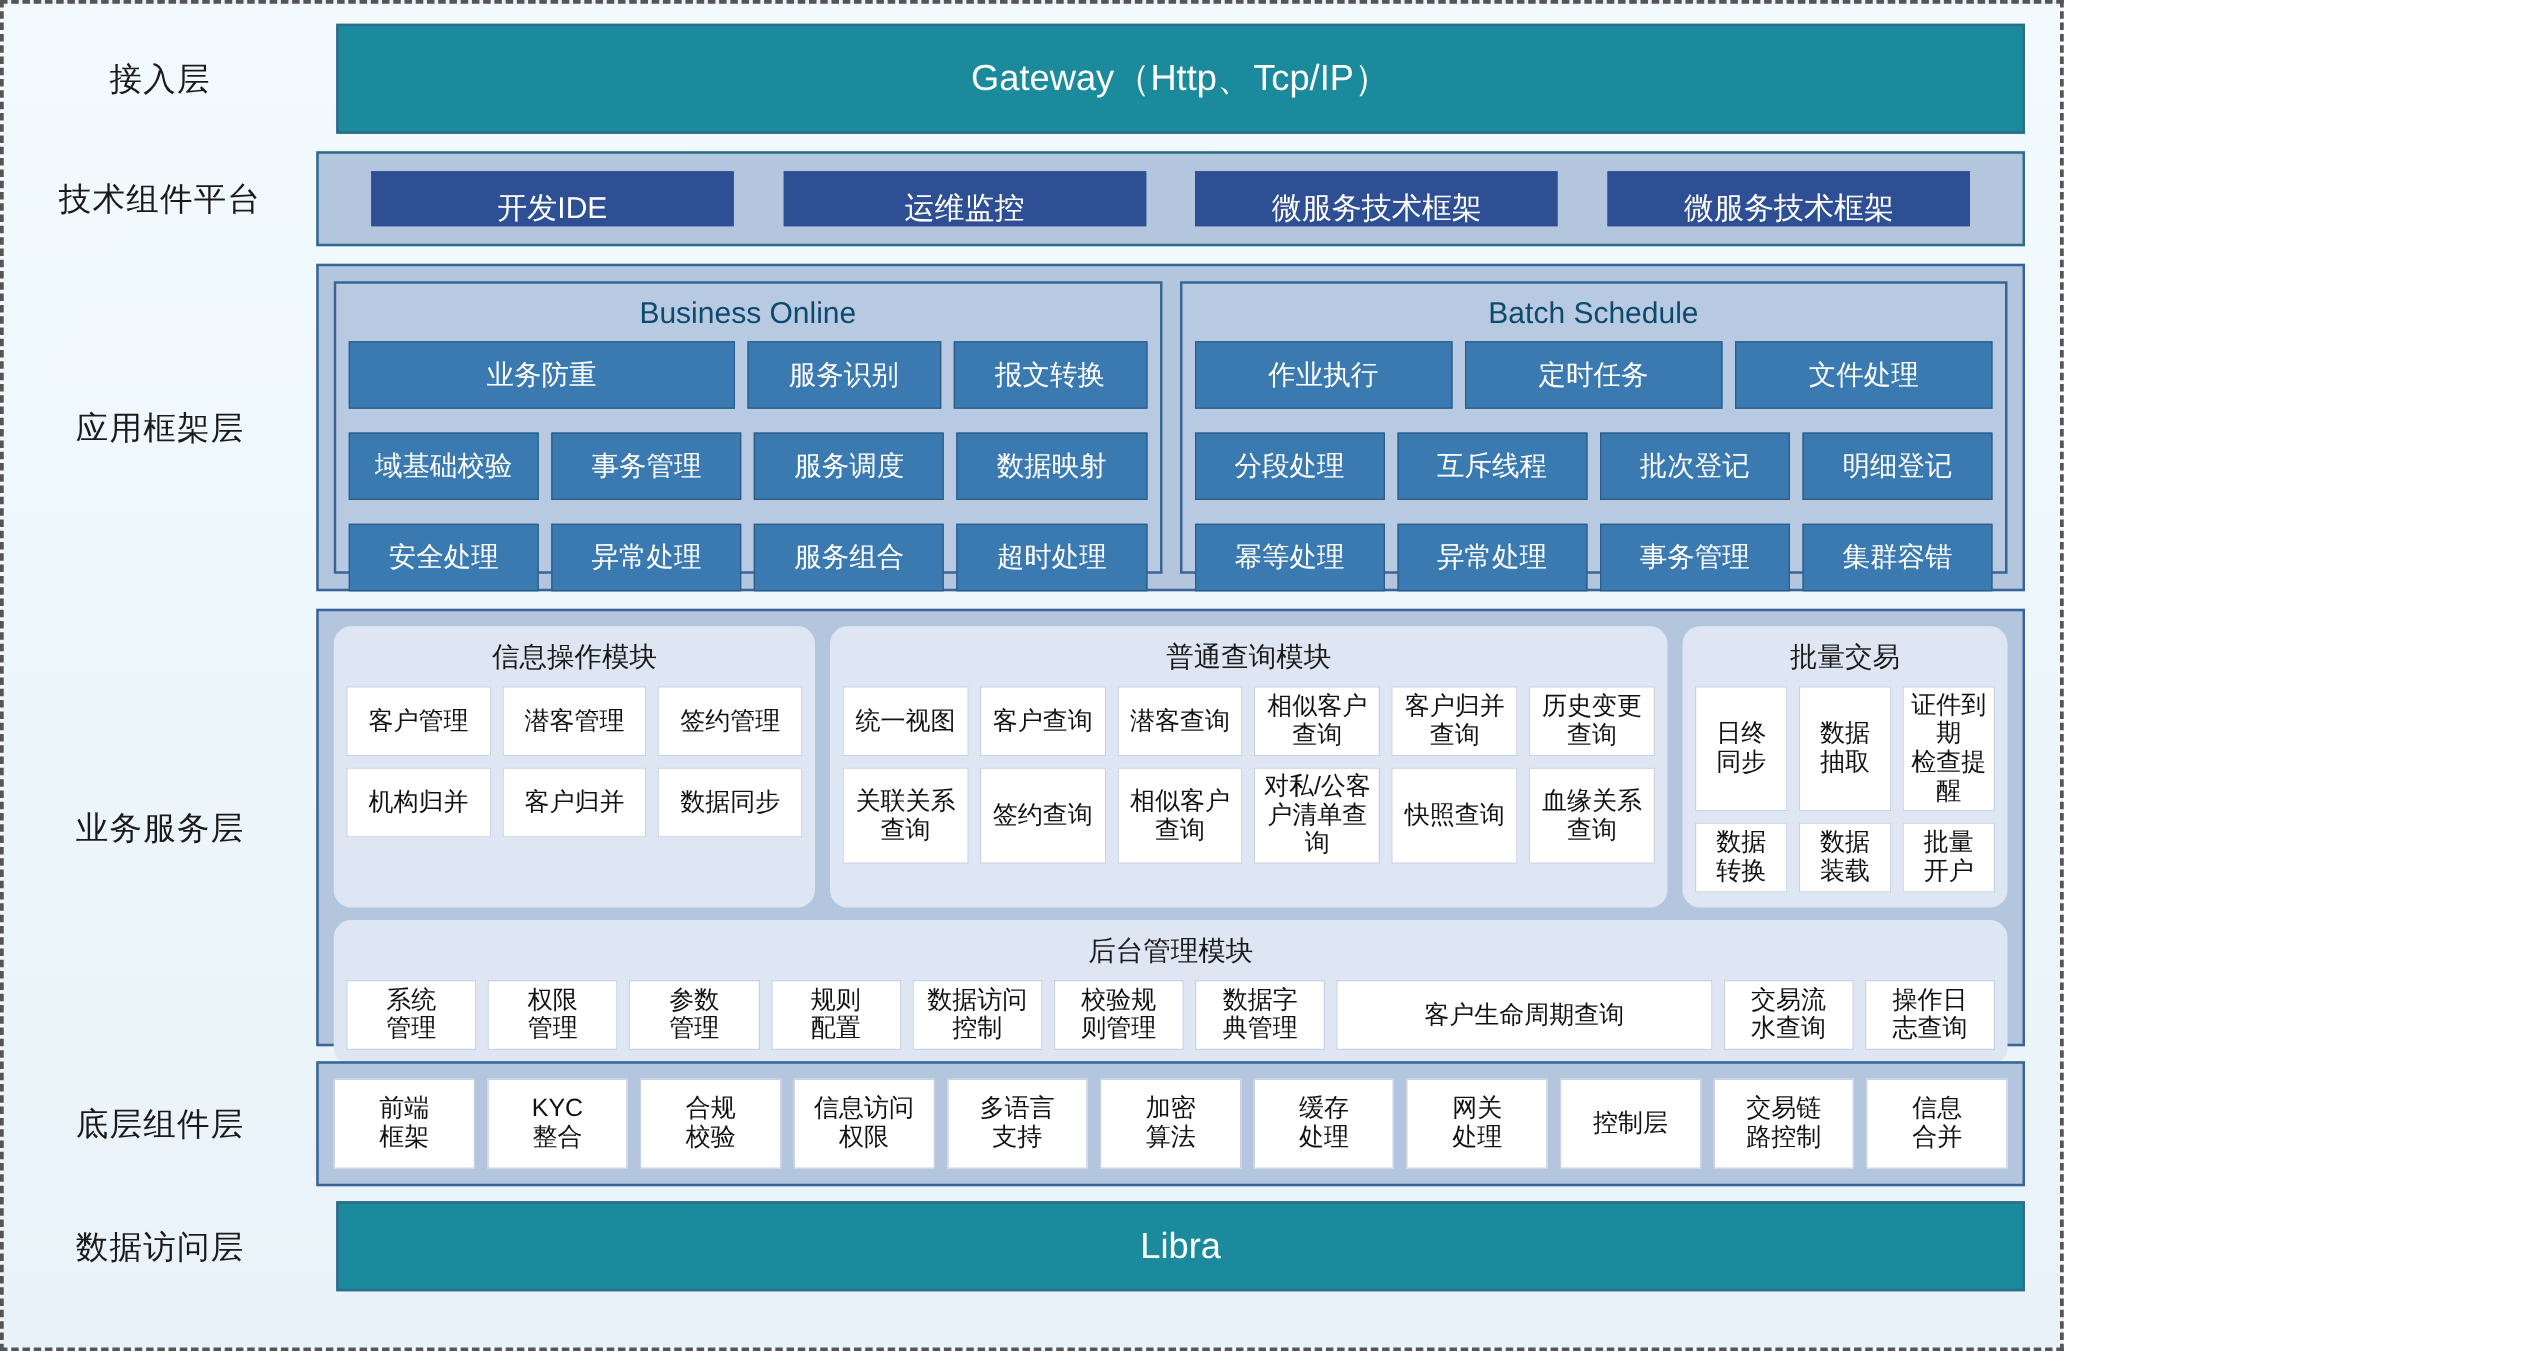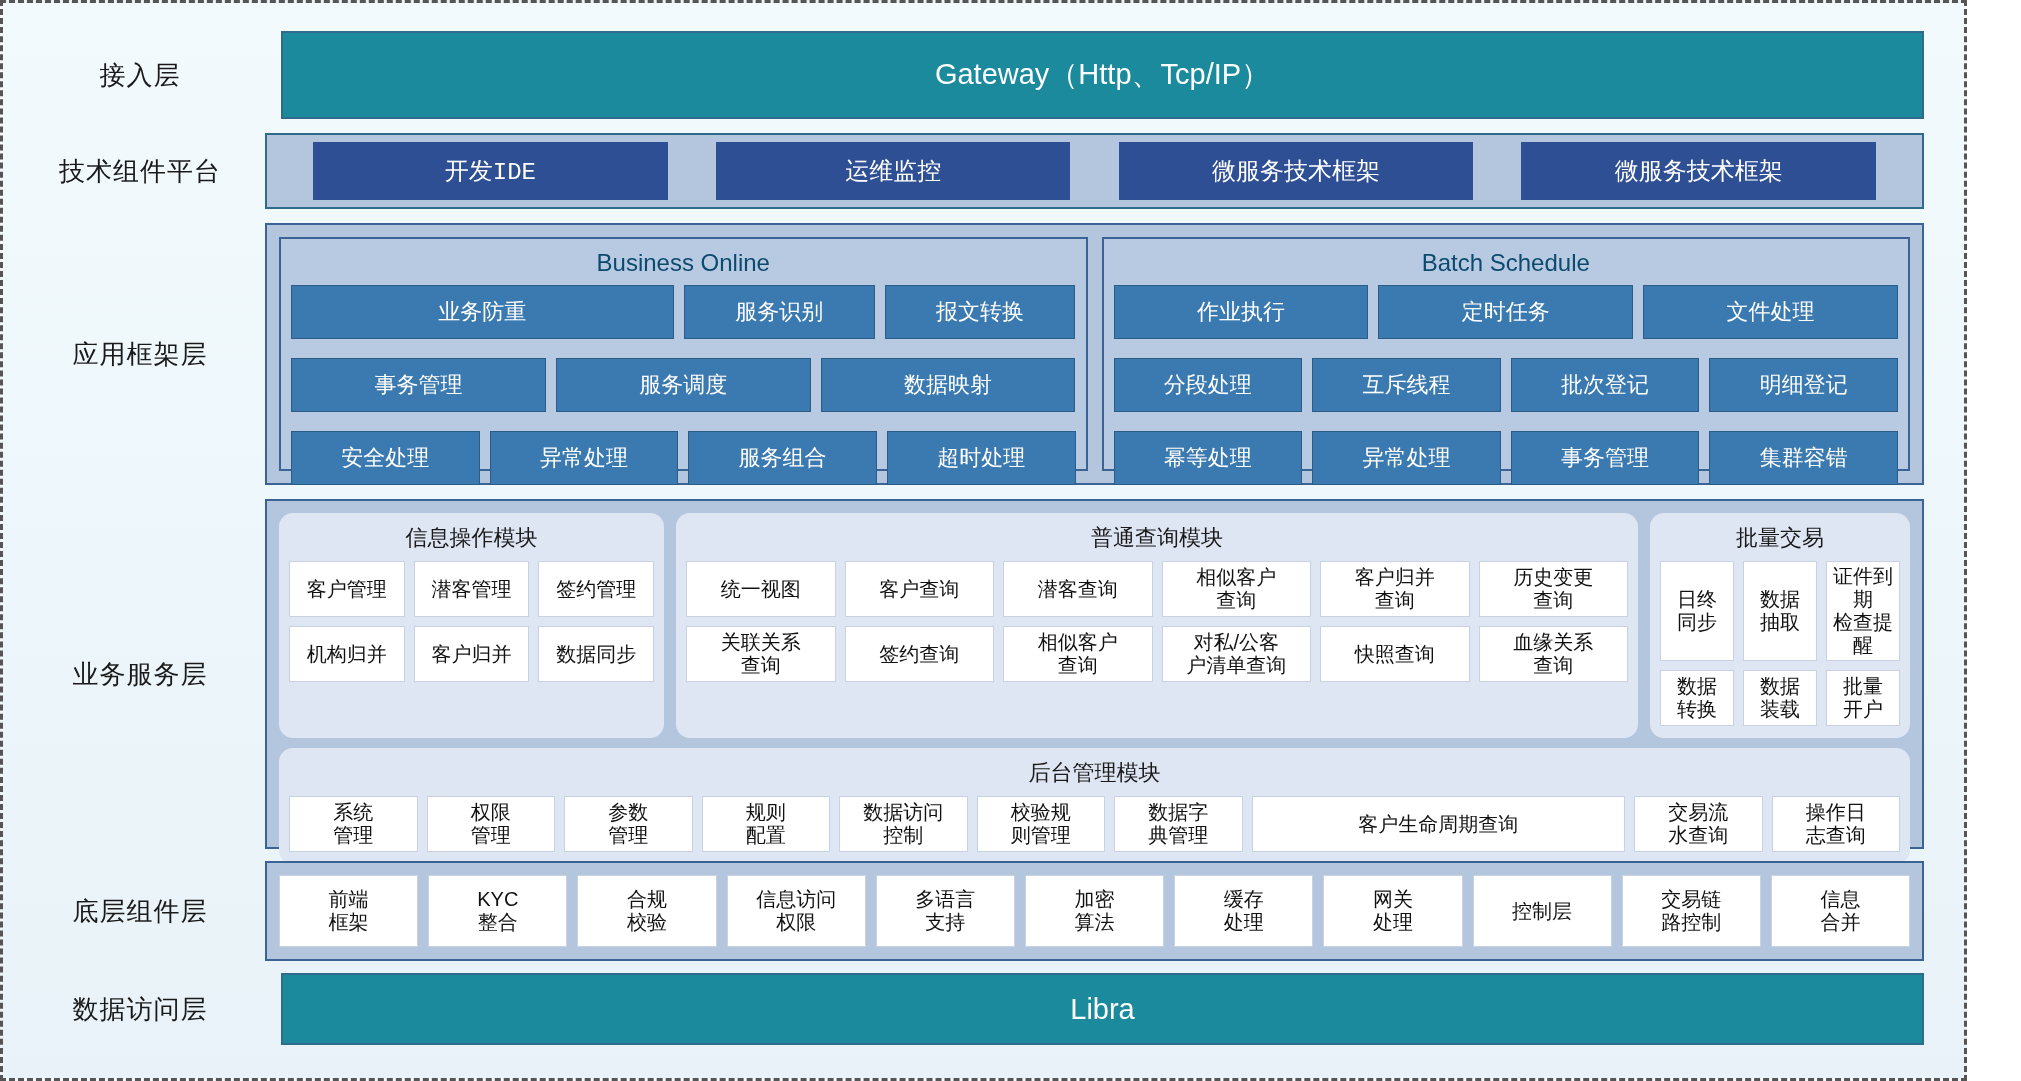--- a/index.html
+++ b/index.html
@@ -5,24 +5,24 @@
   * { box-sizing: border-box; }
   html, body { margin:0; padding:0; }
   body {
     width:2021px; height:1081px;
     background:#ffffff;
     font-family:"Liberation Sans","DejaVu Sans",sans-serif;
     overflow:hidden;
   }
   .canvas{
     position:relative;
-    width:1967px; height:1081px;
+    width:1651px; height:1081px;
     background:linear-gradient(180deg,#f2fafd 0%, #eef7fb 45%, #e8f2f8 100%);
     border:3px dashed #555;
-    padding:12px;
+    padding:0;
   }
   
   .row{ display:flex; align-items:stretch; width:100%; }
   .lbl{
     width:250px; flex:0 0 250px;
     display:flex; align-items:center; justify-content:center;
     font-size:26px; color:#1a1a1a; letter-spacing:1px;
   }
   .body-col{ flex:1 1 auto; padding-right:28px; }
 
@@ -33,23 +33,22 @@
     color:#fff;
     display:flex; align-items:center; justify-content:center;
     font-size:29px;
     margin-left:16px;
   }
 
   
   .band{
     background:#b3c6de;
     border:2px solid #2f6b8a;
-    display:flex; align-items:center; justify-content:space-around;
+    display:flex; justify-content:space-around;
     padding:14px 22px;
-    font-family:Liberation Mono, monospace;
   }
   .navy{
     background:#2e4f93;
     color:#fff;
     font-size:24px;
     padding:12px 0;
     width:22%;
     text-align:center;
     border:1px solid #2e4f93;
   }
@@ -172,20 +171,21 @@
 
         <div class="subpanel">
           <div class="subtitle">Business Online</div>
           <div class="gridrows">
             <div class="gridrow">
               <div class="cellblue w2">业务防重</div>
               <div class="cellblue">服务识别</div>
               <div class="cellblue">报文转换</div>
             </div>
             <div class="gridrow">
+              <div class="cellblue">域基础校验</div>
               <div class="cellblue">事务管理</div>
               <div class="cellblue">服务调度</div>
               <div class="cellblue">数据映射</div>
             </div>
             <div class="gridrow">
               <div class="cellblue">安全处理</div>
               <div class="cellblue">异常处理</div>
               <div class="cellblue">服务组合</div>
               <div class="cellblue">超时处理</div>
             </div>

